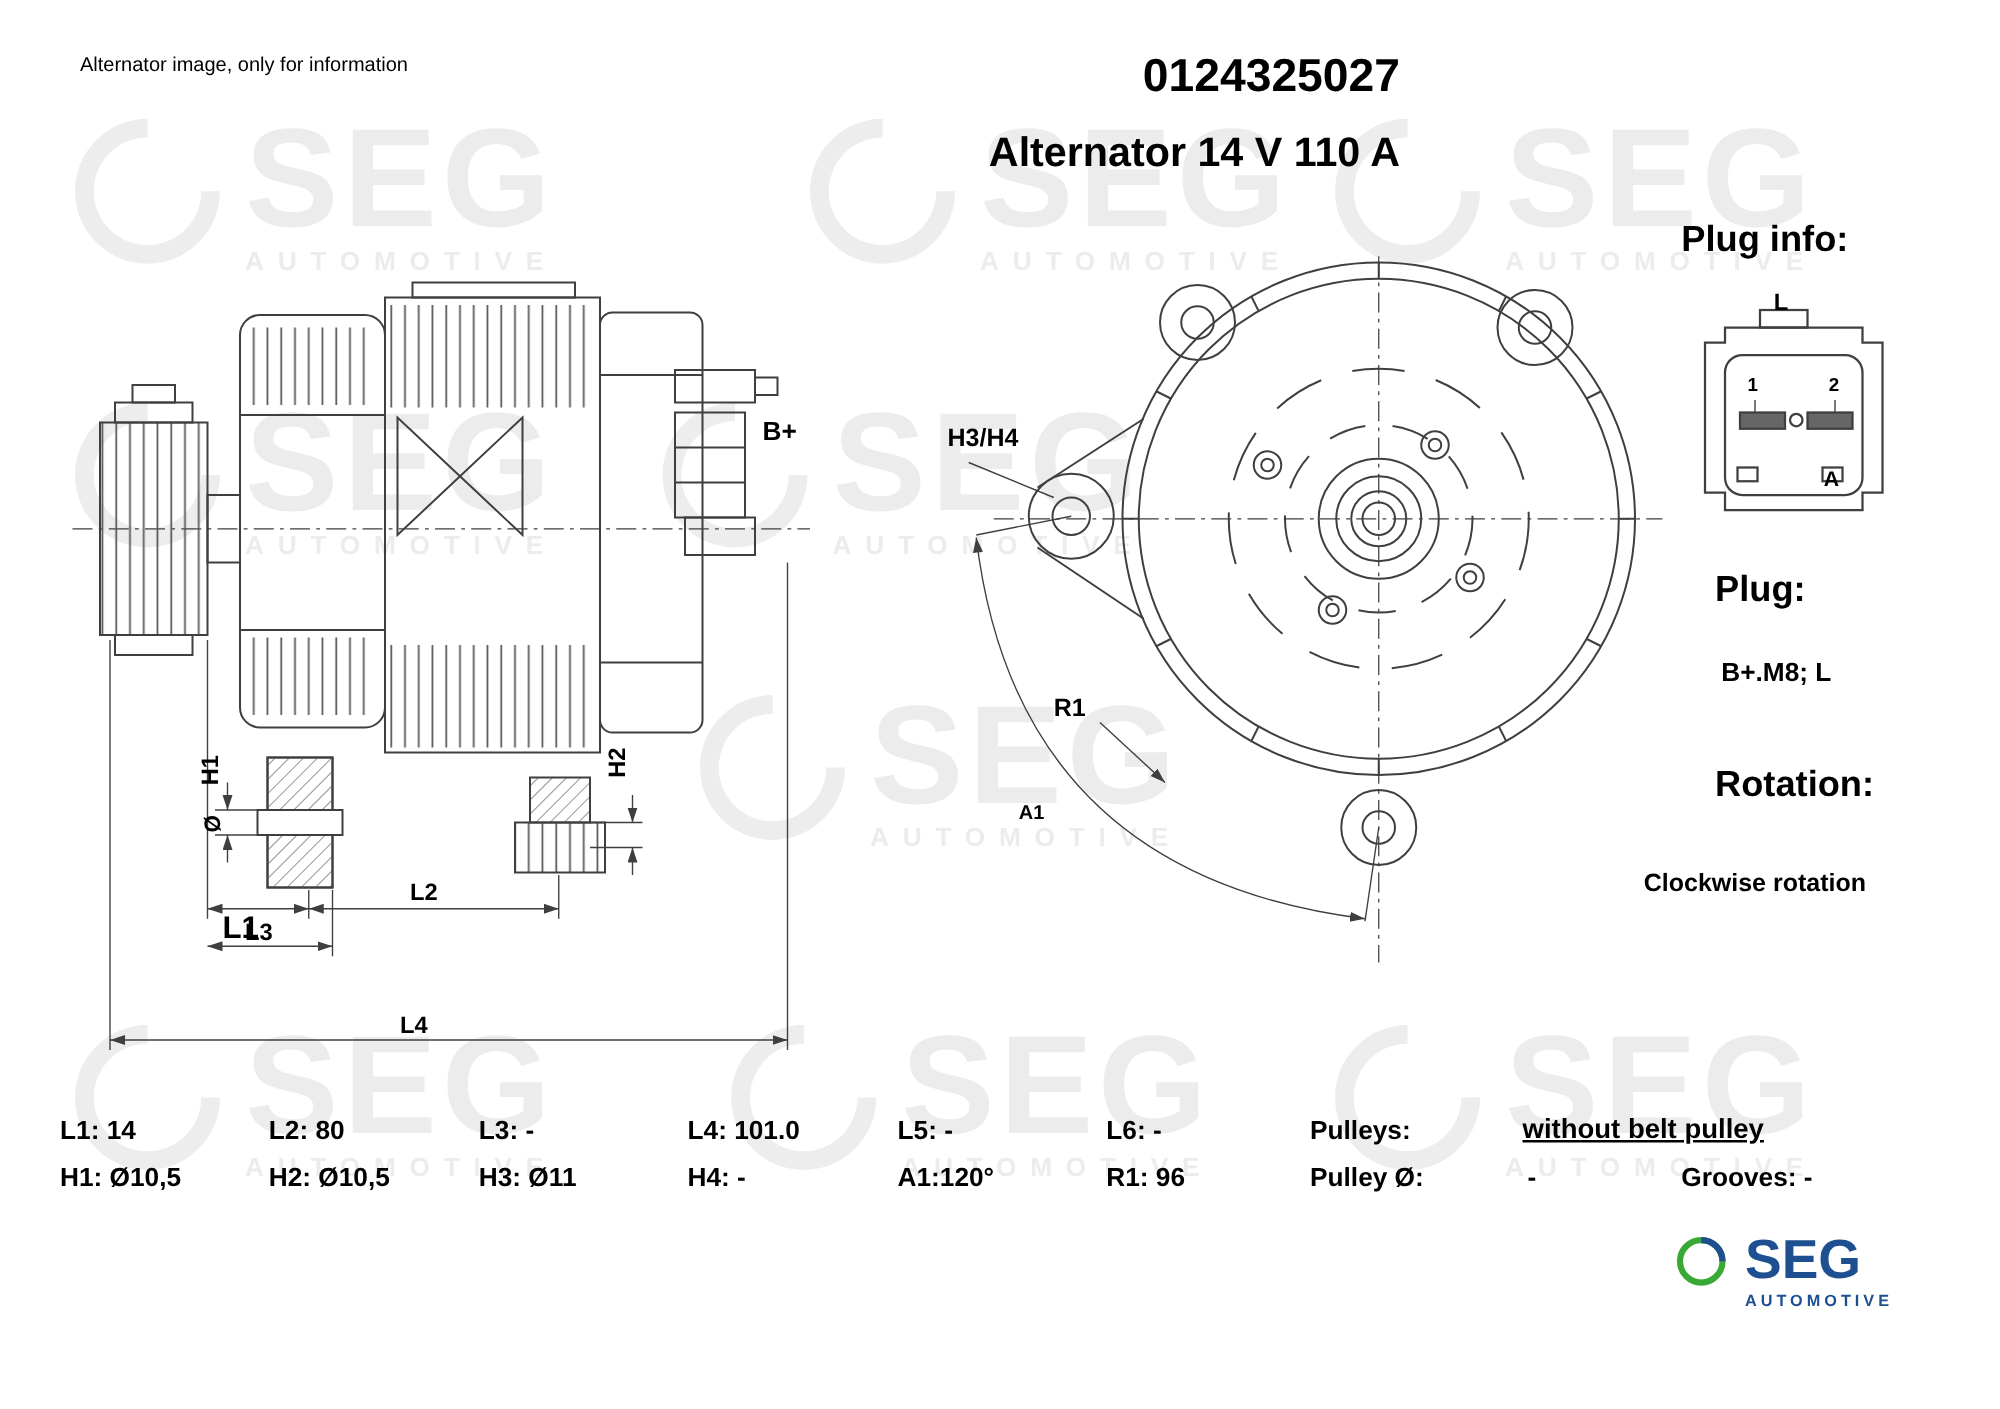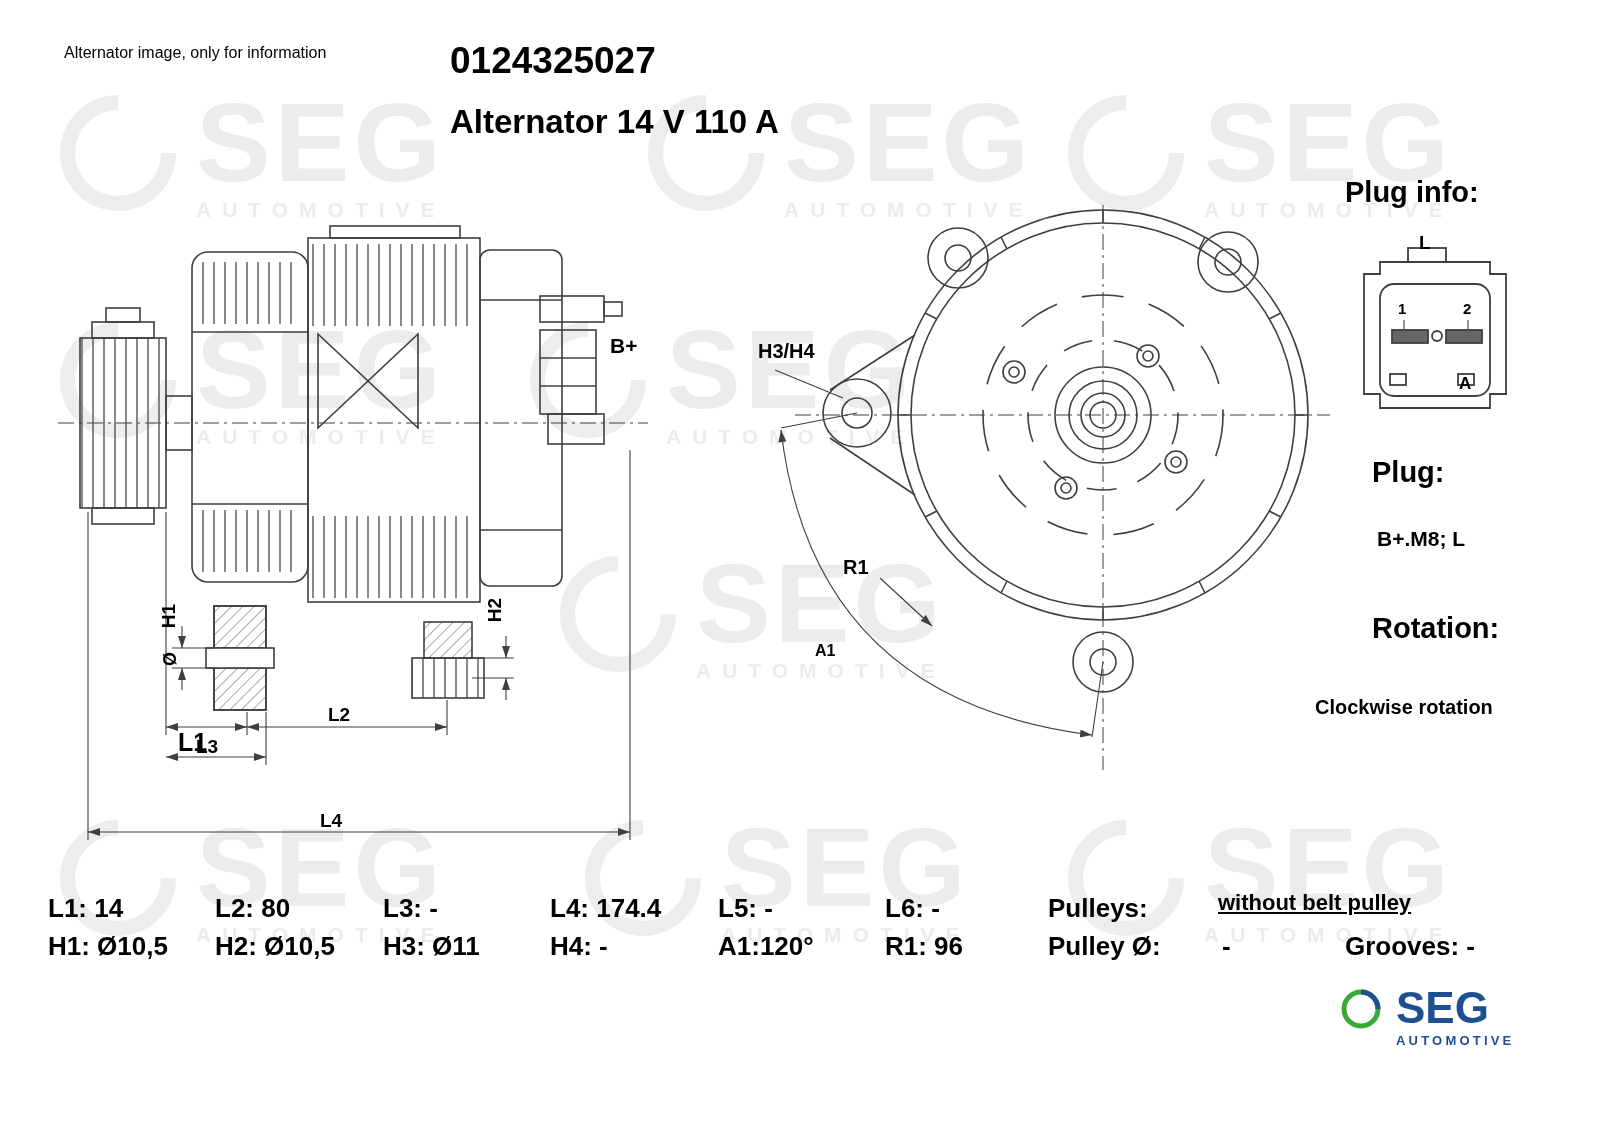--- a/index.html
+++ b/index.html
@@ -13,28 +13,28 @@
   .wm-ring { width:116px; height:116px; border-radius:50%; border:15px solid #ededed; border-top-color:transparent; transform:rotate(45deg); flex:0 0 auto; }
   .wm-textcol { display:flex; flex-direction:column; }
   .wm-seg { font-size:112px; font-weight:bold; color:#ececec; line-height:0.85; letter-spacing:4px; }
   .wm-sub { font-size:21px; font-weight:bold; color:#ececec; letter-spacing:11px; margin-top:8px; }
   
   svg.draw { position:absolute; left:0; top:0; z-index:1; }
   .lbl { position:absolute; z-index:2; font-weight:bold; white-space:nowrap; }
   .vlabel { writing-mode:vertical-rl; transform:rotate(180deg); }
   
   .disclaimer { position:absolute; left:64px; top:44px; font-size:16px; z-index:2; }
-  .hdr { position:absolute; left:450px; width:670px; text-align:left; z-index:2; font-weight:bold; }
+  .hdr { position:absolute; left:450px; width:670px; text-align:right; z-index:2; font-weight:bold; }
   .part-number { top:40px; font-size:37px; }
   .title { top:103px; font-size:33px; }
   
   .h-big { font-size:29px; }
   .h-val { font-size:21px; }
   
-  .spec { position:absolute; font-size:26px; font-weight:bold; z-index:2; white-space:nowrap; }
+  .spec { position:absolute; font-size:21px; font-weight:bold; z-index:2; white-space:nowrap; }
   .spec-small { font-size:22px;text-decoration:underline; }
   
   .logo { position:absolute; left:1338px; top:986px; display:flex; gap:12px; z-index:2; align-items:flex-start; }
   .logo-name { font-size:44px; font-weight:bold; color:#1d4f91; line-height:1.0; }
   .logo-sub { font-size:13px; font-weight:bold; color:#1d4f91; letter-spacing:3.2px; margin-top:3px; }
 </style>
 </head>
 <body>
 
 <div class="wm" style="left:60px;top:95px">
@@ -283,21 +283,21 @@
 
 <span class="lbl h-big" style="left:1372px;top:456px">Plug:</span>
 <span class="lbl h-val" style="left:1377px;top:527px">B+.M8; L</span>
 <span class="lbl h-big" style="left:1372px;top:612px">Rotation:</span>
 <span class="lbl" style="left:1315px;top:696px;font-size:20px">Clockwise rotation</span>
 
 <div>
   <span class="spec" style="left:48px;top:893px">L1: 14</span>
   <span class="spec" style="left:215px;top:893px">L2: 80</span>
   <span class="spec" style="left:383px;top:893px">L3: -</span>
-  <span class="spec" style="left:550px;top:893px">L4: 174.4</span>
+  <span class="spec" style="left:550px;top:893px">L4: 101.0</span>
   <span class="spec" style="left:718px;top:893px">L5: -</span>
   <span class="spec" style="left:885px;top:893px">L6: -</span>
   <span class="spec" style="left:1048px;top:893px">Pulleys:</span>
   <span class="spec spec-small" style="left:1218px;top:890px">without belt pulley</span>
 
   <span class="spec" style="left:48px;top:931px">H1: Ø10,5</span>
   <span class="spec" style="left:215px;top:931px">H2: Ø10,5</span>
   <span class="spec" style="left:383px;top:931px">H3: Ø11</span>
   <span class="spec" style="left:550px;top:931px">H4: -</span>
   <span class="spec" style="left:718px;top:931px">A1:120°</span>

